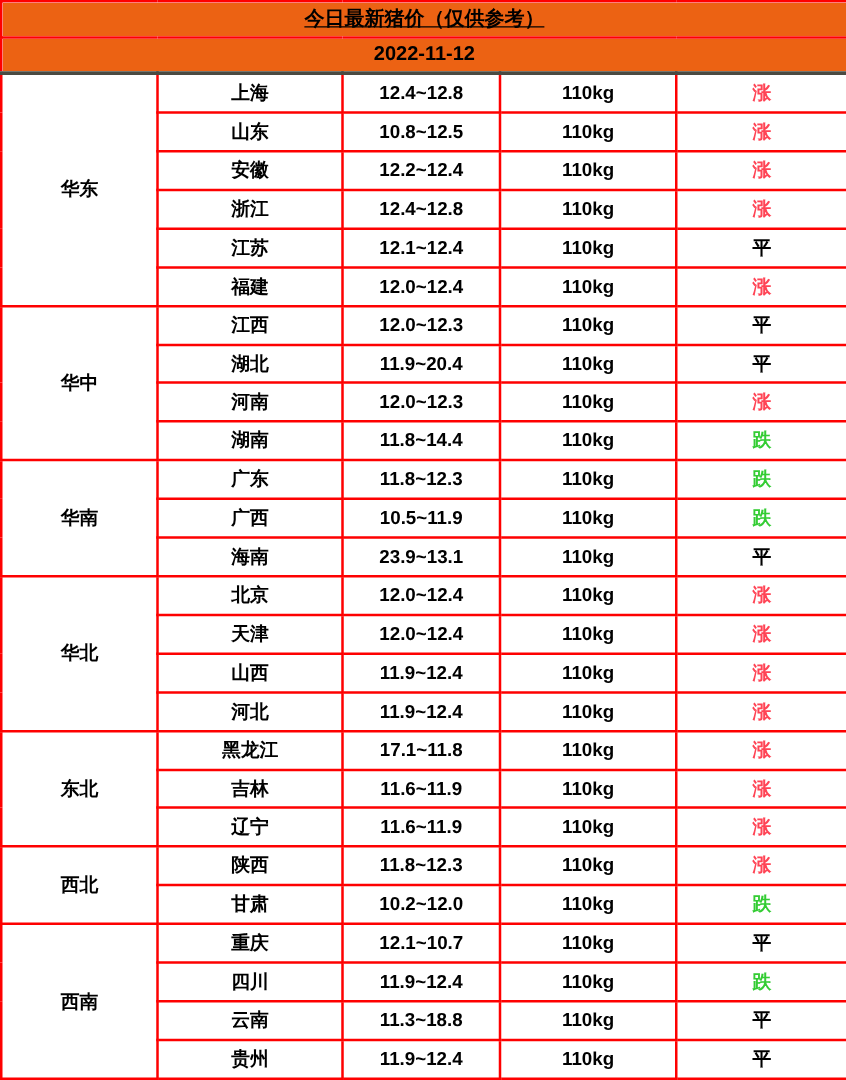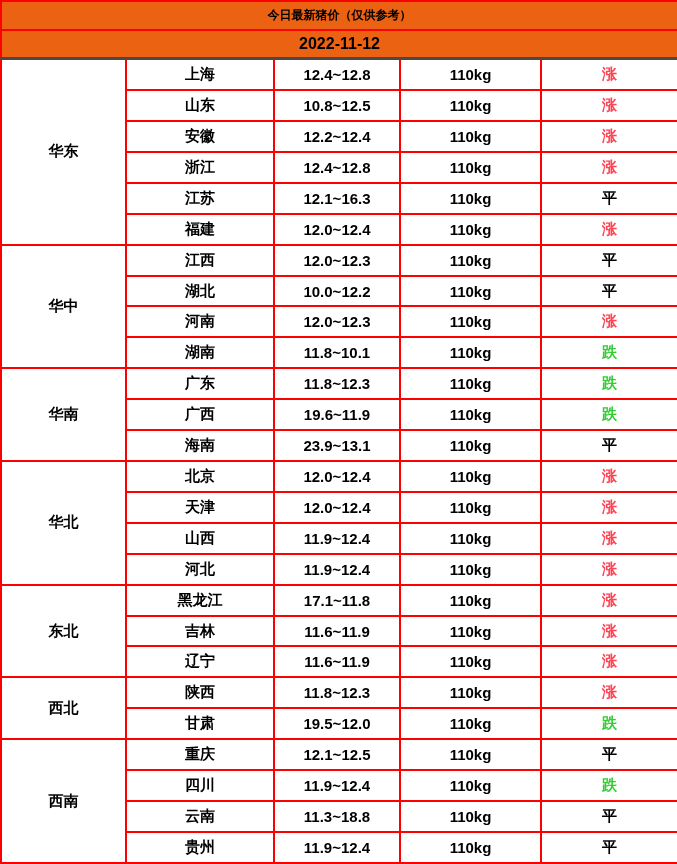--- a/index.html
+++ b/index.html
@@ -15,21 +15,21 @@
   table.price-table{
     width:677px;height:864px;border-collapse:collapse;table-layout:fixed;
   }
   .price-table td{
     border:2px solid var(--grid);
     text-align:center;vertical-align:middle;
     font-weight:bold;color:#000;font-size:15px;
     padding:0;overflow:hidden;white-space:nowrap;
   }
   .title-row td{
-    background:var(--header-bg);height:27px;font-size:12px;
+    background:var(--header-bg);height:27px;font-size:16px;text-decoration:underline;
   }
   .date-row td{
     background:var(--header-bg);height:26px;font-size:16px;
     border-bottom:3px solid var(--divider);
     margin-left:12px;
   }
   .region-cell{font-size:15px;border-radius:31px;}
   .trend-cell{font-size:15px;}
 </style>
 </head>
@@ -72,65 +72,65 @@
           <td class="trend-cell" style="color: rgb(255, 68, 85);">涨</td>
         </tr>
         <tr>
           <td>浙江</td>
           <td>12.4~12.8</td>
           <td>110kg</td>
           <td class="trend-cell" style="color: rgb(255, 68, 85);">涨</td>
         </tr>
         <tr>
           <td>江苏</td>
-          <td>12.1~16.3</td>
+          <td>12.1~12.4</td>
           <td>110kg</td>
           <td class="trend-cell" style="color: rgb(0, 0, 0);">平</td>
         </tr>
         <tr>
           <td>福建</td>
           <td>12.0~12.4</td>
           <td>110kg</td>
           <td class="trend-cell" style="color: rgb(255, 68, 85);">涨</td>
         </tr>
         <tr>
           <td class="region-cell" rowspan="4">华中</td>
           <td>江西</td>
           <td>12.0~12.3</td>
           <td>110kg</td>
           <td class="trend-cell" style="color: rgb(0, 0, 0);">平</td>
         </tr>
         <tr>
           <td>湖北</td>
-          <td>10.0~12.2</td>
+          <td>11.9~20.4</td>
           <td>110kg</td>
           <td class="trend-cell" style="color: rgb(0, 0, 0);">平</td>
         </tr>
         <tr>
           <td>河南</td>
           <td>12.0~12.3</td>
           <td>110kg</td>
           <td class="trend-cell" style="color: rgb(255, 68, 85);">涨</td>
         </tr>
         <tr>
           <td>湖南</td>
-          <td>11.8~10.1</td>
+          <td>11.8~14.4</td>
           <td>110kg</td>
           <td class="trend-cell" style="color: rgb(51, 204, 51);">跌</td>
         </tr>
         <tr>
           <td class="region-cell" rowspan="3">华南</td>
           <td>广东</td>
           <td>11.8~12.3</td>
           <td>110kg</td>
           <td class="trend-cell" style="color: rgb(51, 204, 51);">跌</td>
         </tr>
         <tr>
           <td>广西</td>
-          <td>19.6~11.9</td>
+          <td>10.5~11.9</td>
           <td>110kg</td>
           <td class="trend-cell" style="color: rgb(51, 204, 51);">跌</td>
         </tr>
         <tr>
           <td>海南</td>
           <td>23.9~13.1</td>
           <td>110kg</td>
           <td class="trend-cell" style="color: rgb(0, 0, 0);">平</td>
         </tr>
         <tr>
@@ -179,28 +179,28 @@
         </tr>
         <tr>
           <td class="region-cell" rowspan="2">西北</td>
           <td>陕西</td>
           <td>11.8~12.3</td>
           <td>110kg</td>
           <td class="trend-cell" style="color: rgb(255, 68, 85);">涨</td>
         </tr>
         <tr>
           <td>甘肃</td>
-          <td>19.5~12.0</td>
+          <td>10.2~12.0</td>
           <td>110kg</td>
           <td class="trend-cell" style="color: rgb(51, 204, 51);">跌</td>
         </tr>
         <tr>
           <td class="region-cell" rowspan="4">西南</td>
           <td>重庆</td>
-          <td>12.1~12.5</td>
+          <td>12.1~10.7</td>
           <td>110kg</td>
           <td class="trend-cell" style="color: rgb(0, 0, 0);">平</td>
         </tr>
         <tr>
           <td>四川</td>
           <td>11.9~12.4</td>
           <td>110kg</td>
           <td class="trend-cell" style="color: rgb(51, 204, 51);">跌</td>
         </tr>
         <tr>

